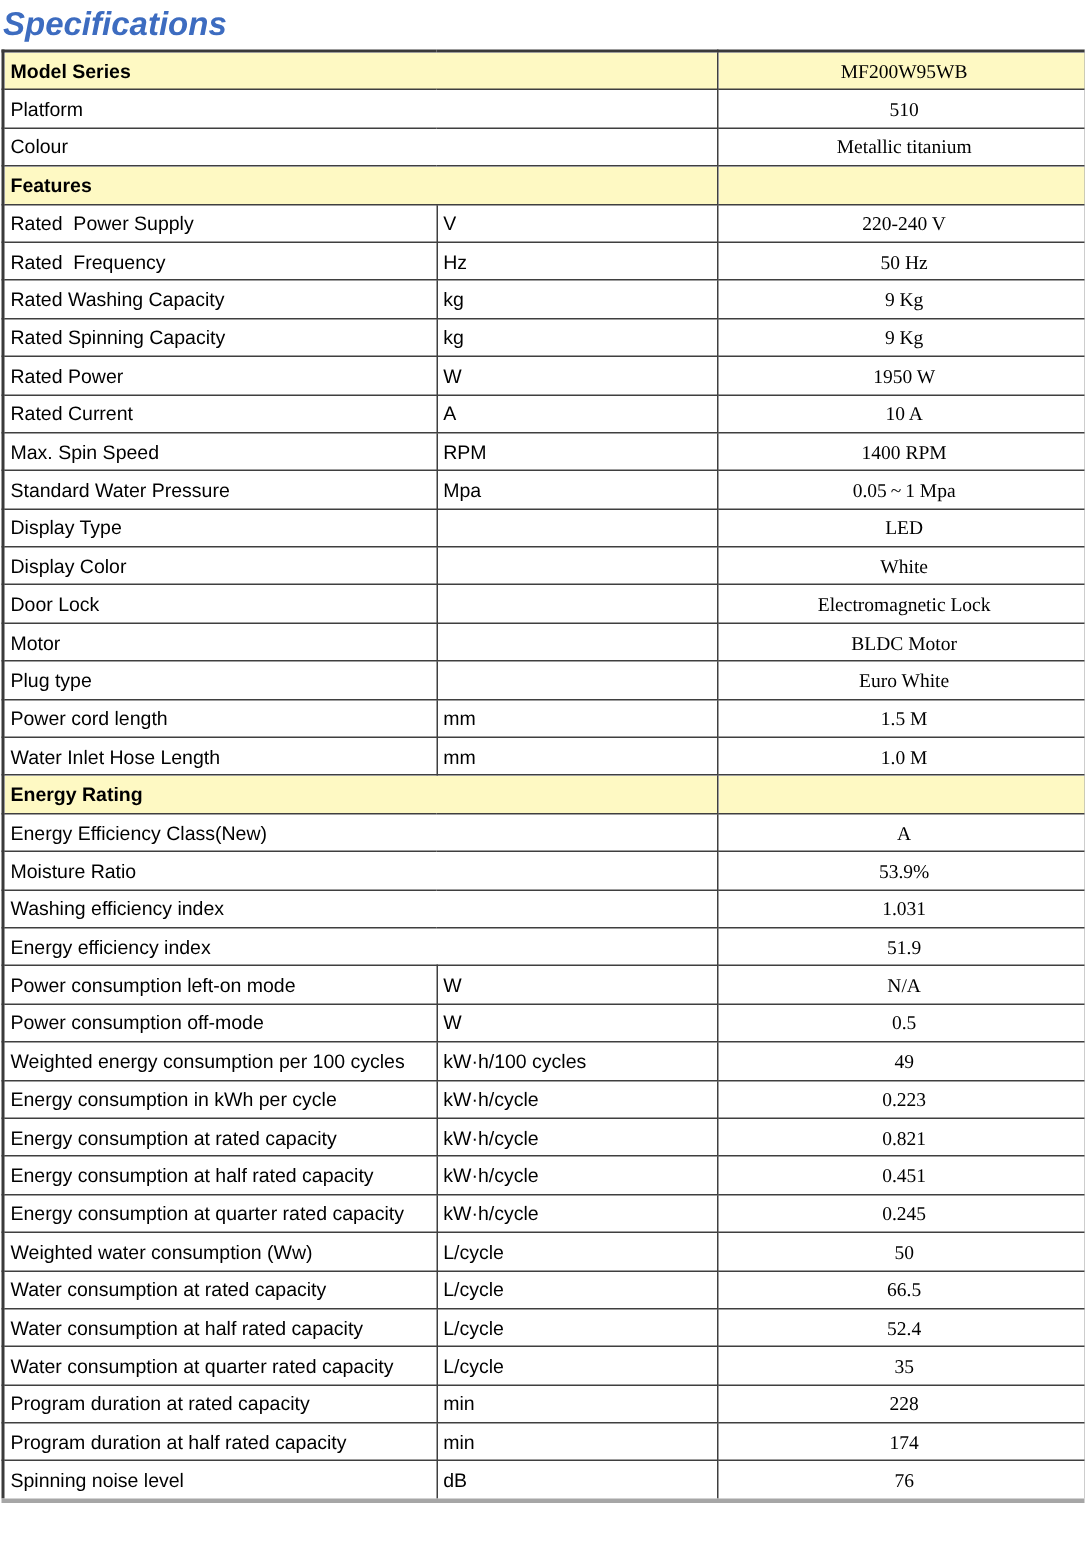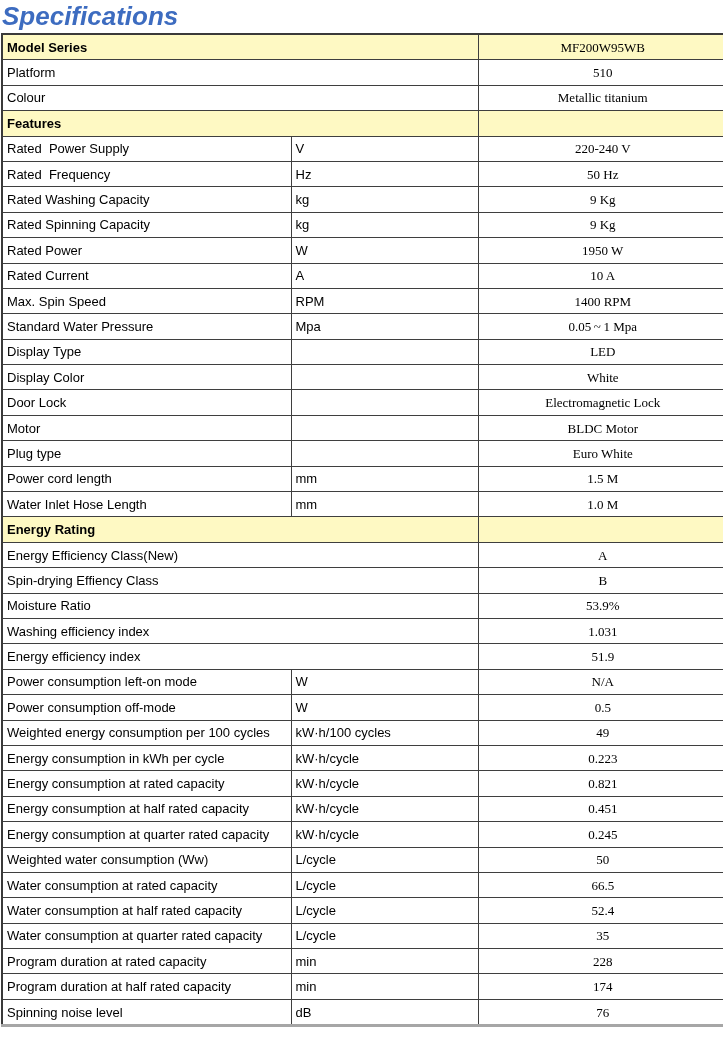--- a/index.html
+++ b/index.html
@@ -11,21 +11,21 @@
     font-family: "Liberation Sans", sans-serif;
     color: #000;
     overflow: hidden;
   }
   .page { width: 723px; }
   .title {
     margin: 0;
     padding: 3px 0 4px 2px;
     font-style: italic;
     font-weight: bold;
-    font-size: 26px;
+    font-size: 22px;
     line-height: 26px;
     color: #3D6CC0;
   }
   table.spec-table {
     border-collapse: collapse;
     table-layout: fixed;
     width: 721px;
     margin-left: 1px;
     border: 2px solid #3a3a3a;
     border-bottom: 3px solid #a6a6a6;
@@ -155,24 +155,20 @@
         </tr>
         <tr class="section">
           <td class="lbl" colspan="2">Energy Rating</td>
           <td class="val"></td>
         </tr>
         <tr class="data">
           <td class="lbl" colspan="2">Energy Efficiency Class(New)</td>
           <td class="val">A</td>
         </tr>
         <tr class="data">
-          <td class="lbl" colspan="2">Spin-drying Effiency Class</td>
-          <td class="val">B</td>
-        </tr>
-        <tr class="data">
           <td class="lbl" colspan="2">Moisture Ratio</td>
           <td class="val">53.9%</td>
         </tr>
         <tr class="data">
           <td class="lbl" colspan="2">Washing efficiency index</td>
           <td class="val">1.031</td>
         </tr>
         <tr class="data">
           <td class="lbl" colspan="2">Energy efficiency index</td>
           <td class="val">51.9</td>

